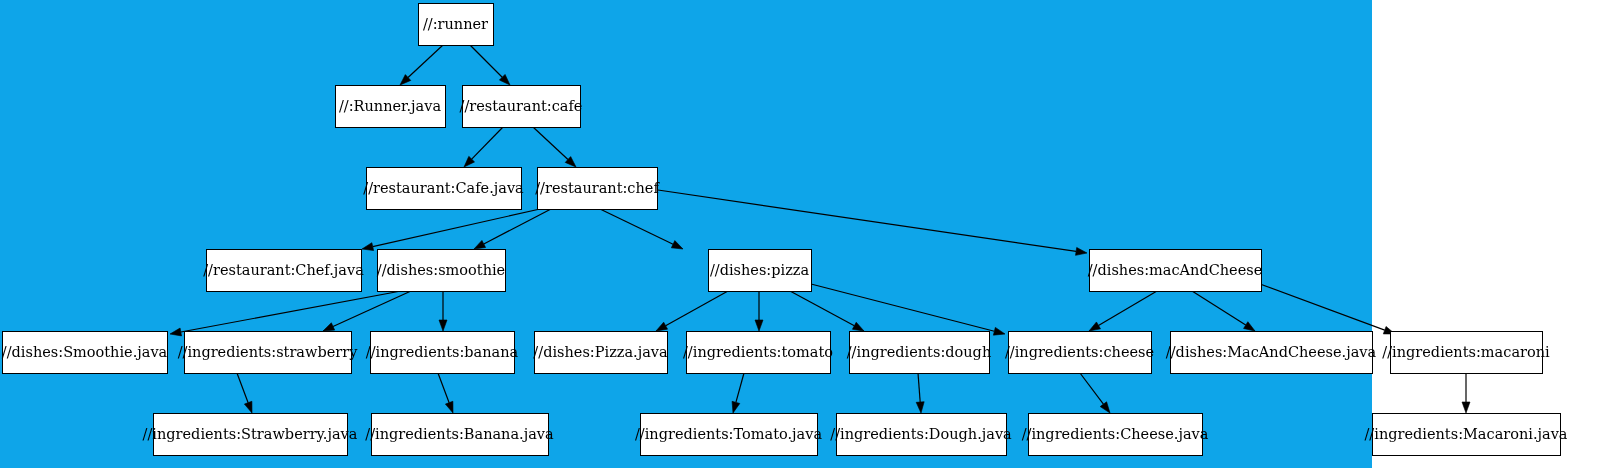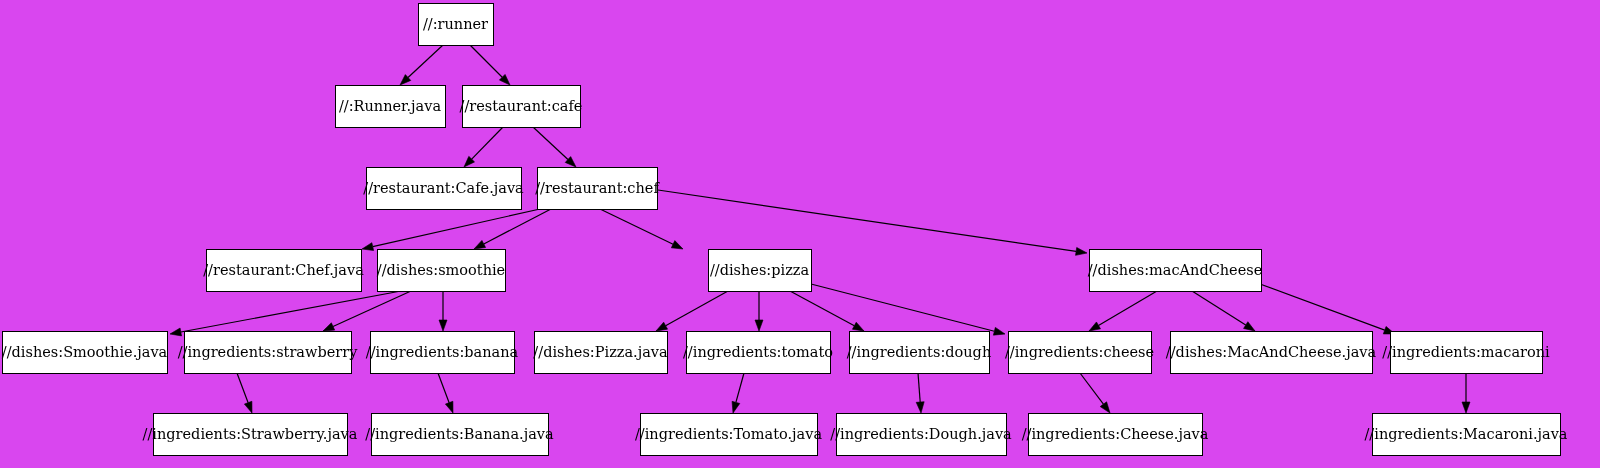--- a/index.html
+++ b/index.html
@@ -8,23 +8,23 @@
     background: #ffffff;
   }
   body {
     width: 1600px;
     height: 468px;
     font-family: "DejaVu Serif", "Liberation Serif", serif;
     overflow: hidden;
   }
   #graph-root {
     position: relative;
-    width: 1600px;
+    width: 1372px;
     height: 468px;
-    background: #d946ef;
+    background: #0ea5e9;
   }
   svg#graph-canvas {
     display: block;
     width: 1600px;
     height: 468px;
   }
   .node-box {
     fill: #ffffff;
     stroke: #000000;
     stroke-width: 1;

